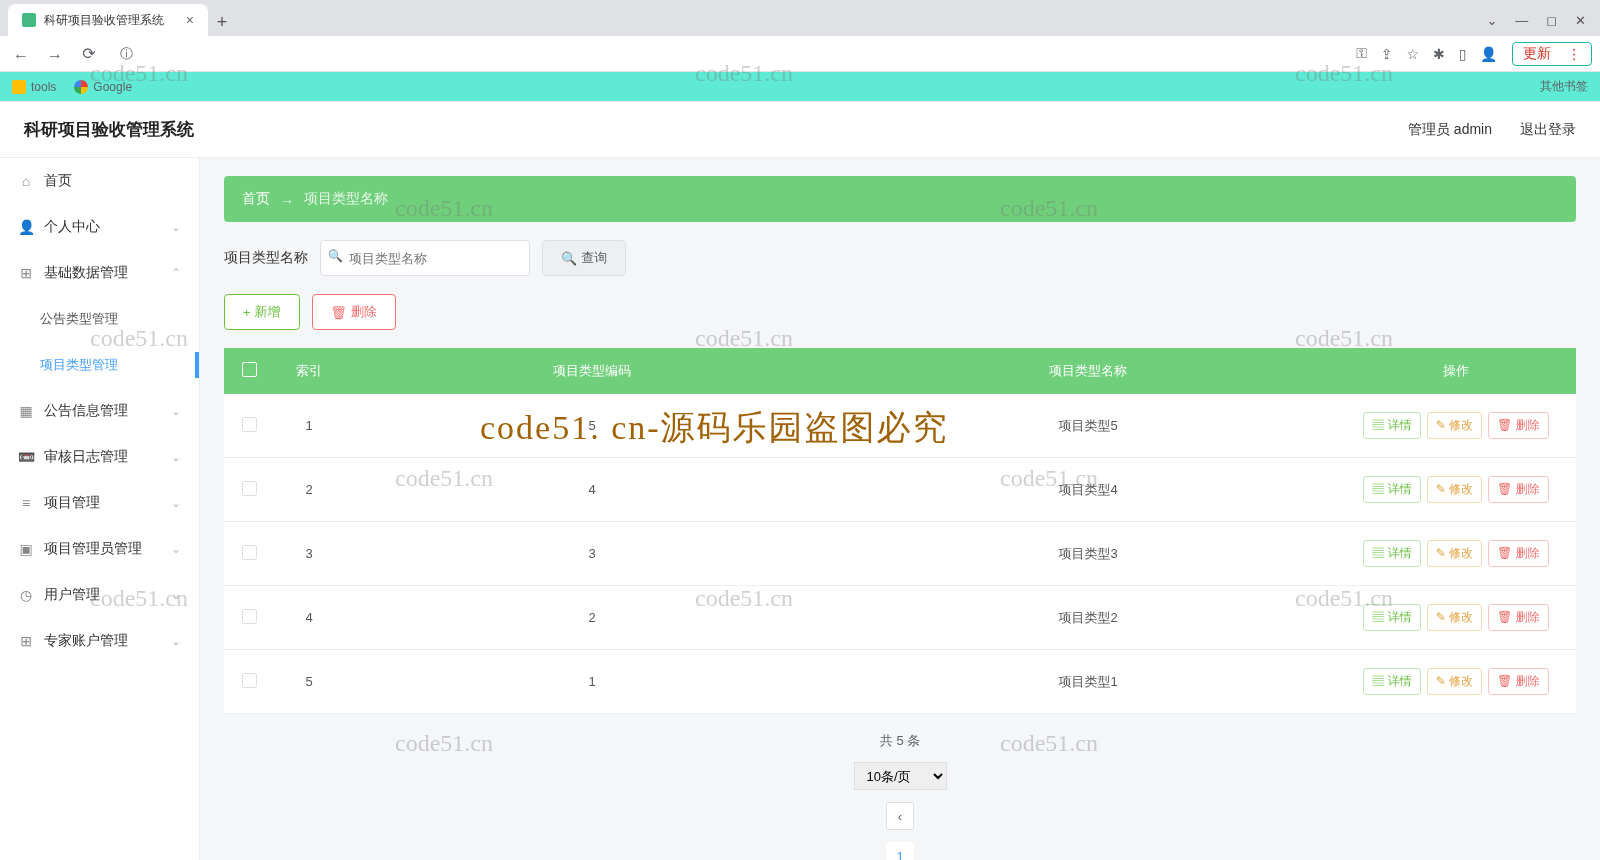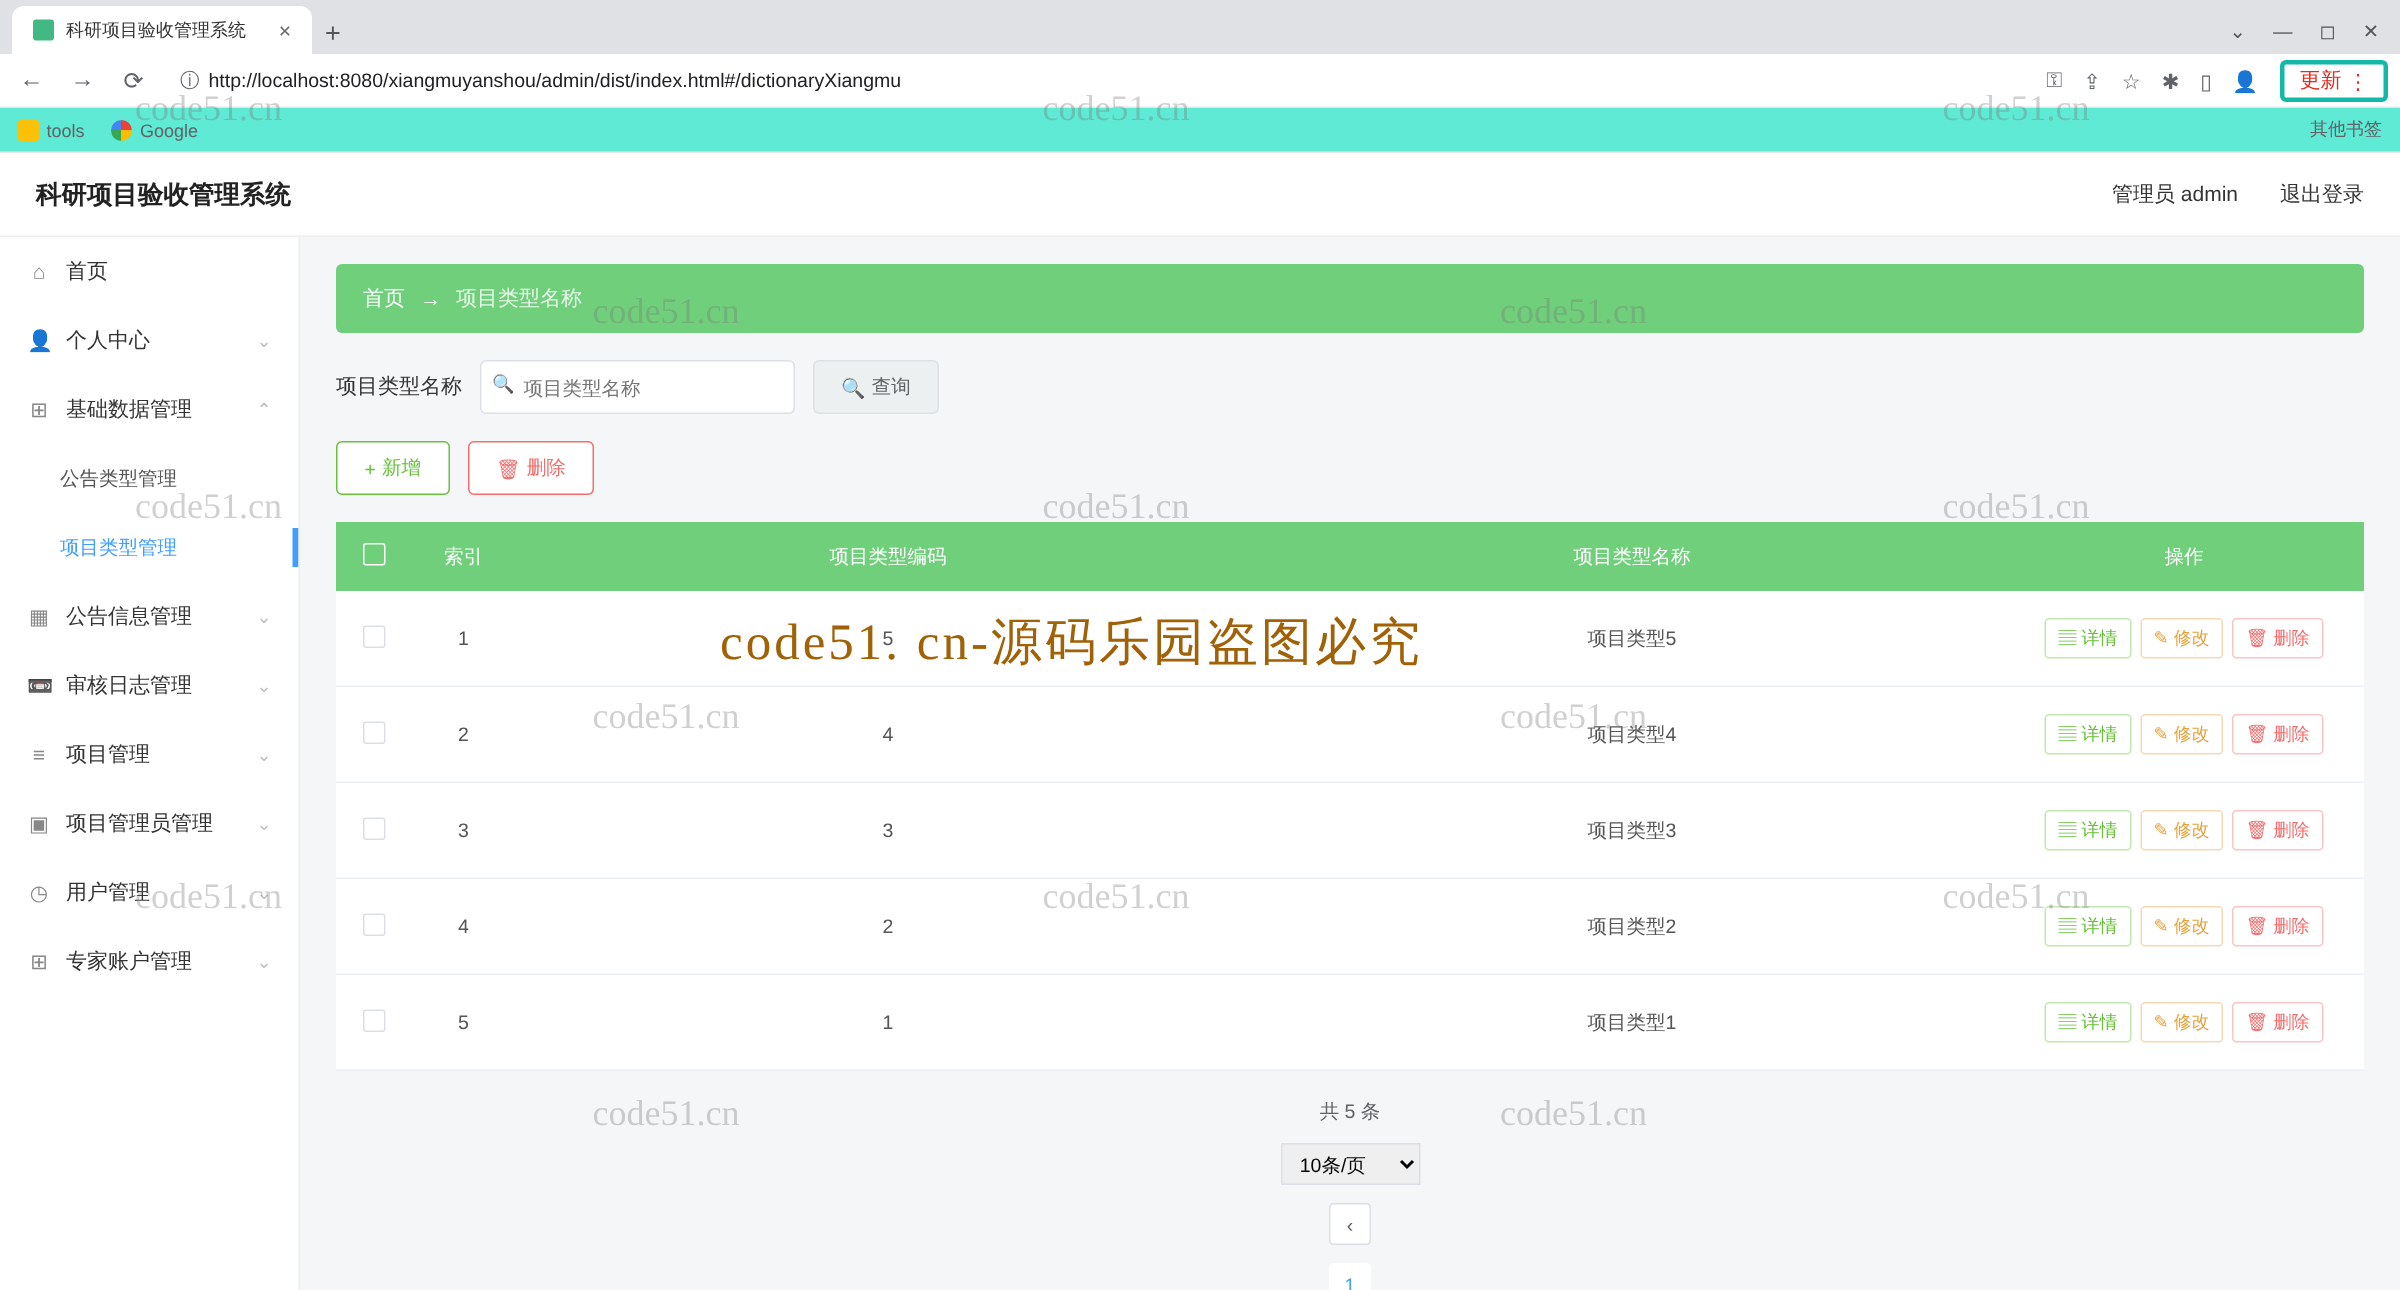--- a/index.html
+++ b/index.html
@@ -13,21 +13,21 @@
 .newtab { width:28px; height:28px; display:flex; align-items:center; justify-content:center; color:#555; font-size:18px; cursor:pointer; }
 .win-controls { margin-left:auto; display:flex; gap:18px; padding:0 14px 8px 0; color:#555; }
 .win-controls span { cursor:pointer; font-size:13px; }
 
 .addr-bar { height:36px; background:#fff; display:flex; align-items:center; padding:0 8px; gap:8px; border-bottom:1px solid #e5e5e5; }
 .addr-bar .nav-icn { width:26px; text-align:center; color:#5f6368; font-size:16px; cursor:pointer; }
 .addr-bar .url { flex:1; display:flex; align-items:center; gap:6px; font-size:13px; color:#5f6368; padding:0 10px; }
 .addr-bar .url .prot { color:#202124; }
 .addr-bar .right-icns { display:flex; gap:14px; align-items:center; color:#5f6368; }
 .addr-bar .right-icns span { cursor:pointer; font-size:14px; }
-.update-btn { border:3px solid #14b8a6; color:#d93025; padding:2px 10px; border-radius:4px; font-size:12px; cursor:pointer; display:flex; align-items:center; gap:4px; }
+.update-btn { border:1px solid #14b8a6; color:#d93025; padding:2px 10px; border-radius:4px; font-size:12px; cursor:pointer; display:flex; align-items:center; gap:16px; }
 
 .bm-bar { height:30px; background:#5eead4; display:flex; align-items:center; padding:0 12px; gap:18px; font-size:12px; color:#5f6368; border-bottom:1px solid #e8e8e8; }
 .bm { display:flex; align-items:center; gap:5px; cursor:pointer; }
 .bm .fico { width:14px; height:14px; background:#ffc107; border-radius:2px; }
 .bm .gico { width:14px; height:14px; border-radius:50%; background:conic-gradient(#ea4335 0 25%,#fbbc05 25% 50%,#34a853 50% 75%,#4285f4 75%); }
 .bm-other { margin-left:auto; display:flex; align-items:center; gap:5px; cursor:pointer; }
 
 
 .app { height:calc(100vh - 102px); display:flex; flex-direction:column; background:#f5f6f8; }
 .app-header { height:56px; background:#fff; display:flex; align-items:center; padding:0 24px; border-bottom:1px solid #eee; }
@@ -99,21 +99,20 @@
     <span>✕</span>
   </div>
 </div>
 
 <div class="addr-bar">
   <span class="nav-icn">←</span>
   <span class="nav-icn">→</span>
   <span class="nav-icn">⟳</span>
   <div class="url">
     <span>ⓘ</span>
-    <span class="prot">http://localhost:8080/xiangmuyanshou/admin/dist/index.html#/dictionaryXiangmu</span>
   </div>
   <div class="right-icns">
     <span>⚿</span>
     <span>⇪</span>
     <span>☆</span>
     <span>✱</span>
     <span>▯</span>
     <span>👤</span>
     <span class="update-btn">
         <span>更新</span>

